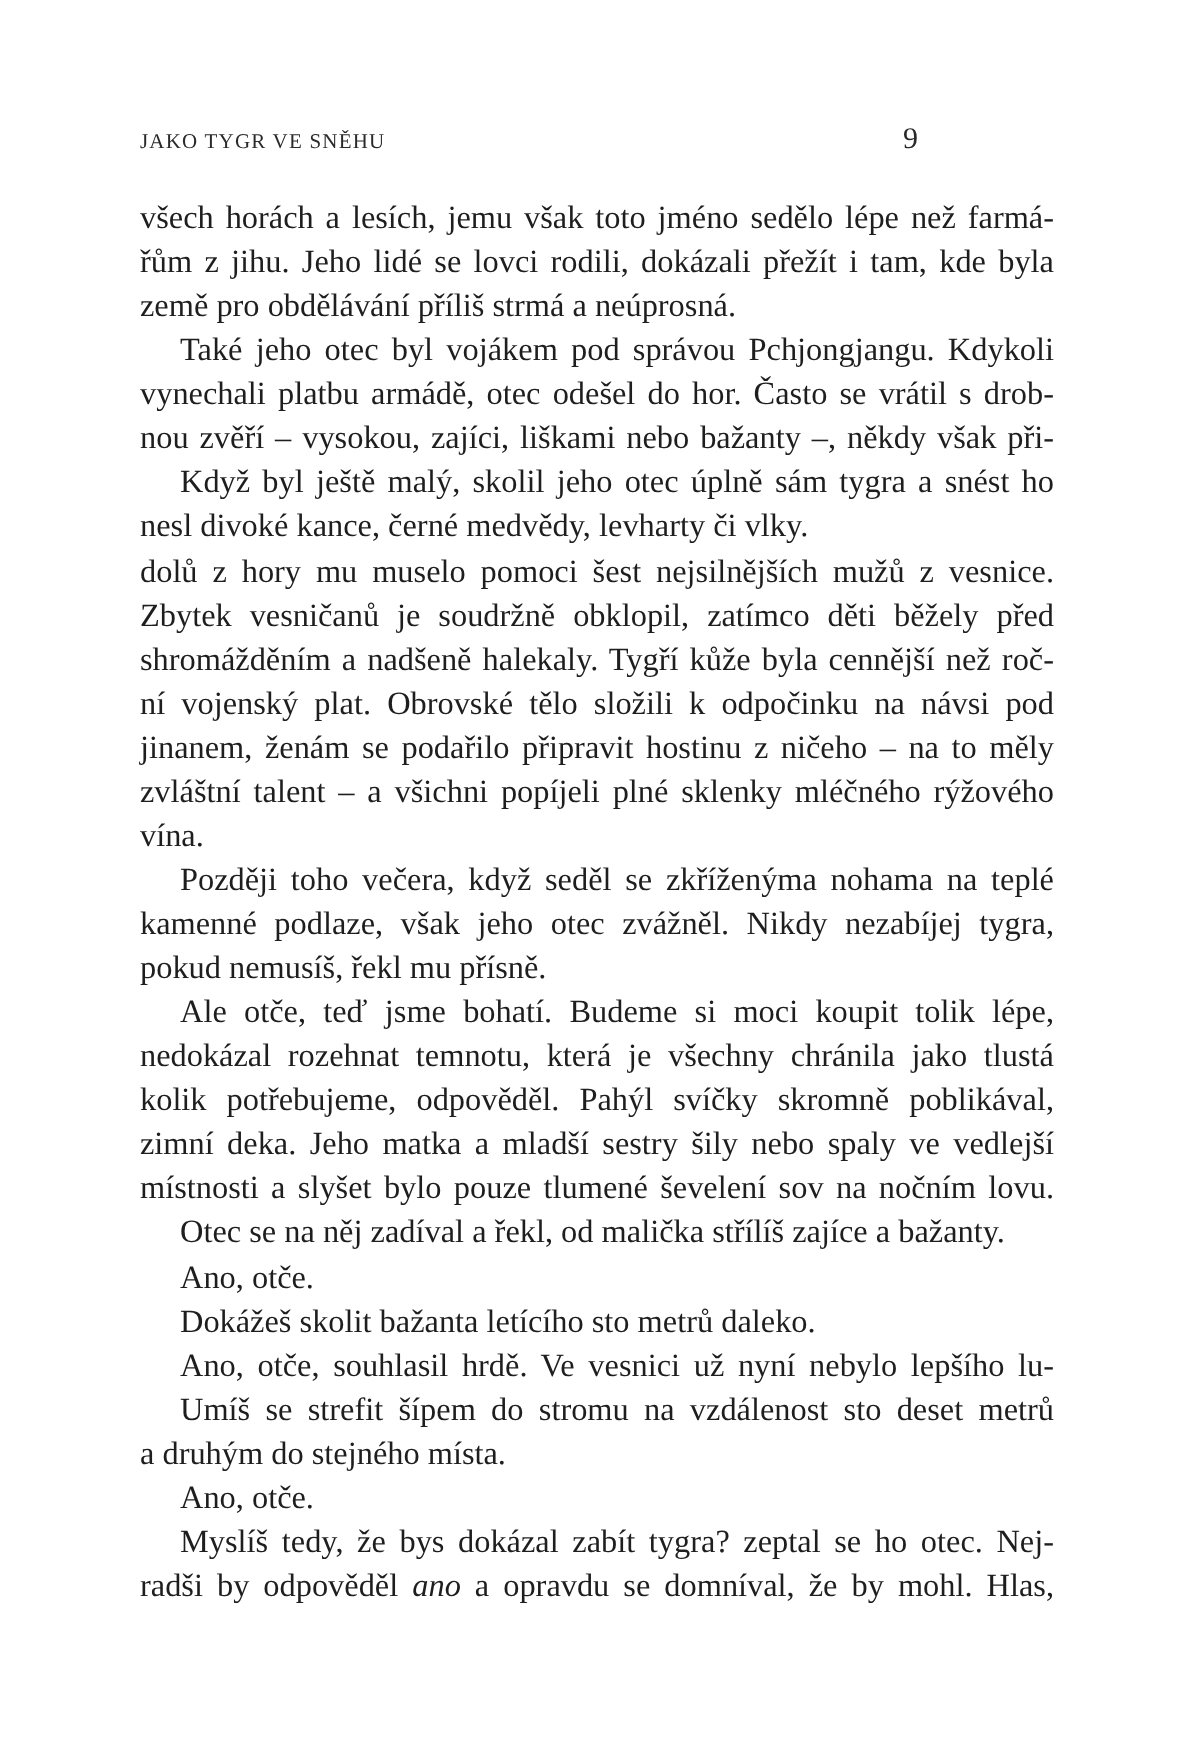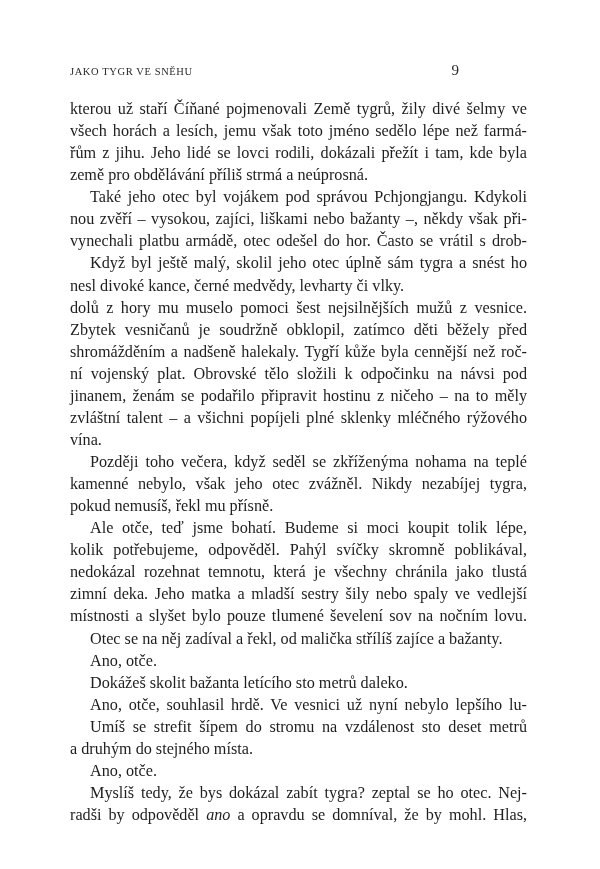--- a/index.html
+++ b/index.html
@@ -27,42 +27,41 @@
   .line.indent.last { text-align-last: left; }
   em { }
 </style>
 </head>
 <body>
 
 <div class="page">
   <div class="running-head">JAKO TYGR VE SNĚHU</div>
   <div class="page-number">9</div>
   <div class="body-text" id="body-text">
-      <div class="line">kterou už staří Číňané pojmenovali Země tygrů, žily divé šelmy ve</div>
       <div class="line">všech horách a lesích, jemu však toto jméno sedělo lépe než farmá-</div>
       <div class="line">řům z jihu. Jeho lidé se lovci rodili, dokázali přežít i tam, kde byla</div>
       <div class="line last">země pro obdělávání příliš strmá a neúprosná.</div>
       <div class="line indent">Také jeho otec byl vojákem pod správou Pchjongjangu. Kdykoli</div>
+      <div class="line">vynechali platbu armádě, otec odešel do hor. Často se vrátil s drob-</div>
       <div class="line">nou zvěří – vysokou, zajíci, liškami nebo bažanty –, někdy však při-</div>
-      <div class="line">vynechali platbu armádě, otec odešel do hor. Často se vrátil s drob-</div>
       <div class="line indent">Když byl ještě malý, skolil jeho otec úplně sám tygra a snést ho</div>
       <div class="line last">nesl divoké kance, černé medvědy, levharty či vlky.</div>
       <div class="line">dolů z hory mu muselo pomoci šest nejsilnějších mužů z vesnice.</div>
       <div class="line">Zbytek vesničanů je soudržně obklopil, zatímco děti běžely před</div>
       <div class="line">shromážděním a nadšeně halekaly. Tygří kůže byla cennější než roč-</div>
       <div class="line">ní vojenský plat. Obrovské tělo složili k odpočinku na návsi pod</div>
       <div class="line">jinanem, ženám se podařilo připravit hostinu z ničeho – na to měly</div>
       <div class="line">zvláštní talent – a všichni popíjeli plné sklenky mléčného rýžového</div>
       <div class="line last">vína.</div>
       <div class="line indent">Později toho večera, když seděl se zkříženýma nohama na teplé</div>
-      <div class="line">kamenné nebylo, však jeho otec zvážněl. Nikdy nezabíjej tygra,</div>
+      <div class="line">kamenné podlaze, však jeho otec zvážněl. Nikdy nezabíjej tygra,</div>
       <div class="line last">pokud nemusíš, řekl mu přísně.</div>
       <div class="line indent">Ale otče, teď jsme bohatí. Budeme si moci koupit tolik lépe,</div>
+      <div class="line">nedokázal rozehnat temnotu, která je všechny chránila jako tlustá</div>
       <div class="line">kolik potřebujeme, odpověděl. Pahýl svíčky skromně poblikával,</div>
-      <div class="line">nedokázal rozehnat temnotu, která je všechny chránila jako tlustá</div>
       <div class="line">zimní deka. Jeho matka a mladší sestry šily nebo spaly ve vedlejší</div>
       <div class="line">místnosti a slyšet bylo pouze tlumené ševelení sov na nočním lovu.</div>
       <div class="line indent last">Otec se na něj zadíval a řekl, od malička střílíš zajíce a bažanty.</div>
       <div class="line indent last">Ano, otče.</div>
       <div class="line indent last">Dokážeš skolit bažanta letícího sto metrů daleko.</div>
       <div class="line indent">Ano, otče, souhlasil hrdě. Ve vesnici už nyní nebylo lepšího lu-</div>
       <div class="line indent">Umíš se strefit šípem do stromu na vzdálenost sto deset metrů</div>
       <div class="line last">a druhým do stejného místa.</div>
       <div class="line indent last">Ano, otče.</div>
       <div class="line indent">Myslíš tedy, že bys dokázal zabít tygra? zeptal se ho otec. Nej-</div>

